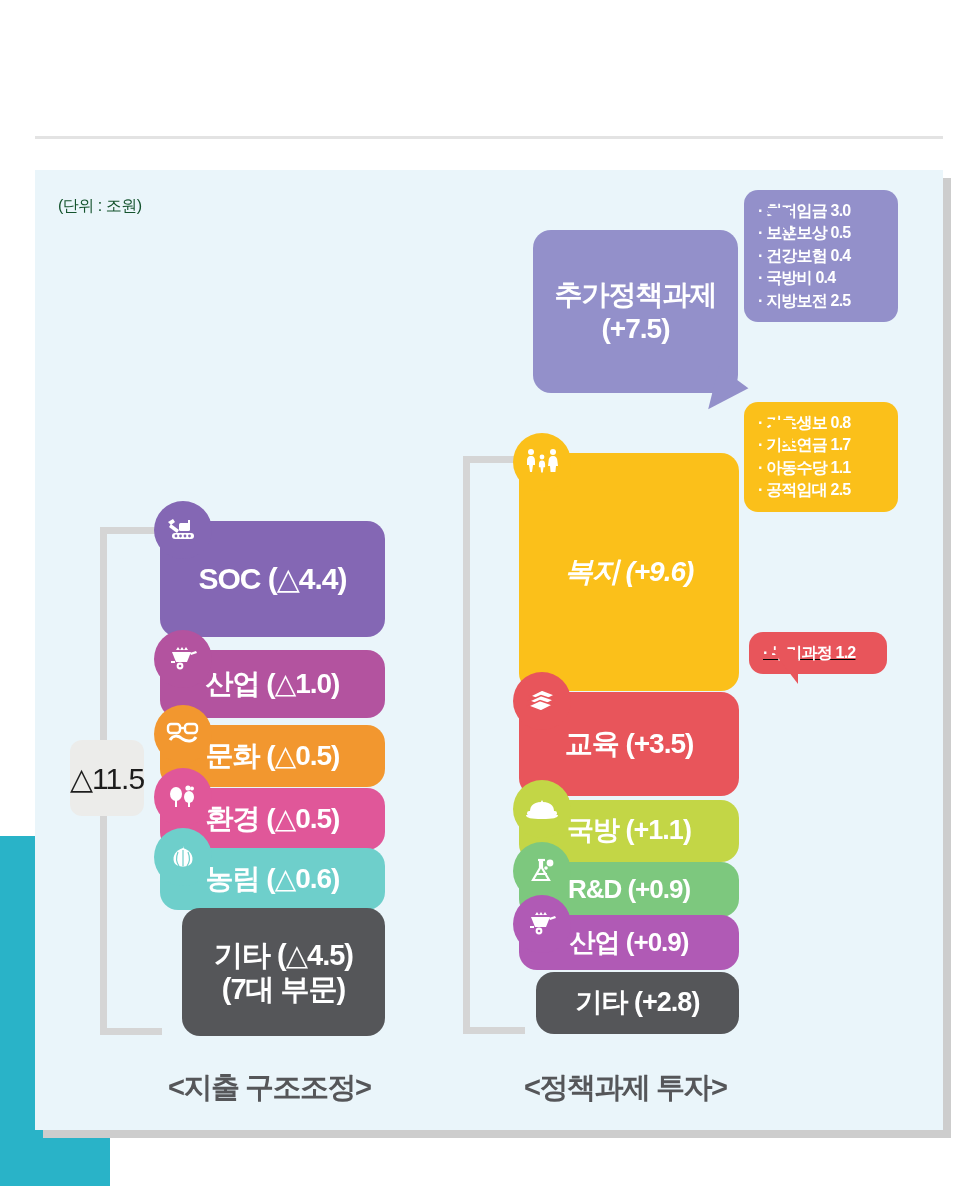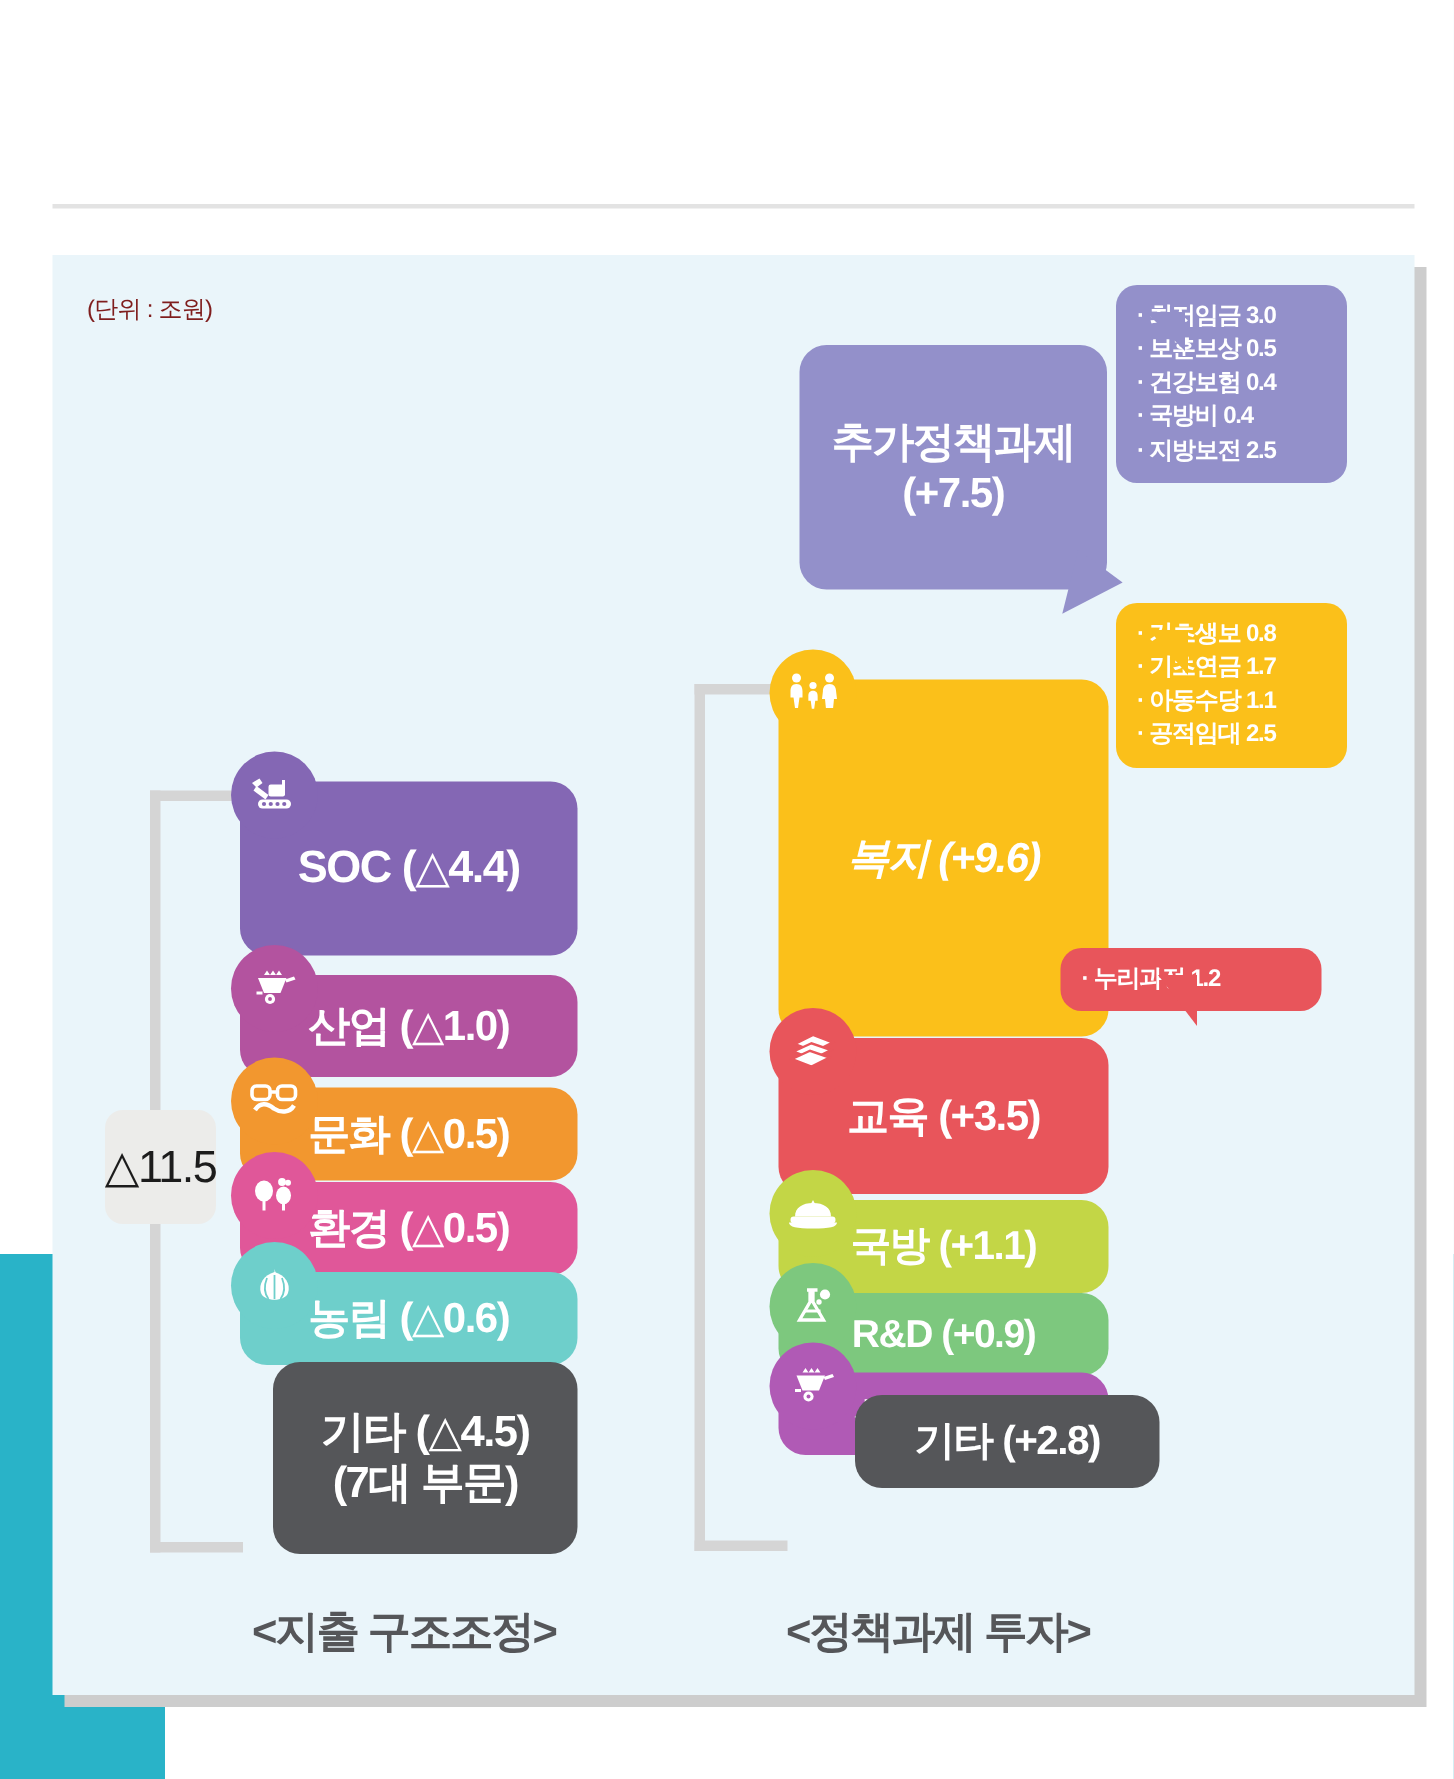--- a/index.html
+++ b/index.html
@@ -38,21 +38,21 @@
 
   
   .panel {
     position: absolute; left: 35px; top: 170px; width: 908px; height: 960px;
     background: #eaf5fa;
     box-shadow: 8px 8px 0 0 #cdcdcd;
   }
 
   .unit-note {
     position: absolute; left: 58px; top: 196px;
-    font-size: 16px; color: #7f1d1d; letter-spacing: -0.5px;
+    font-size: 16px; color: #14532d; letter-spacing: -0.5px;
   }
 
   
   .bracket {
     position: absolute;
     border-left: 7px solid #d5d5d5;
     border-top: 7px solid #d5d5d5;
     border-bottom: 7px solid #d5d5d5;
     border-right: none;
   }
@@ -242,21 +242,21 @@
       <path d="M9 4 L11 1 L13 4 L15 1 L17 4 L19 1 L21 4 Z"></path>
       <path d="M5 6 H24 L20 16 H9 Z"></path>
       <path d="M23 7 L29 5 L30 7 L24 9 Z"></path>
       <circle cx="13" cy="20" r="3.4"></circle>
             <circle cx="13" cy="20" r="1.3" fill="currentColor"></circle>
       <rect x="4" y="15" width="4" height="2"></rect>
     </svg>
         </div>
         <div class="label" style="font-size: 26px;">산업 (+0.9)</div>
       </div>
-      <div class="bar" style="left: 536px; top: 930px; width: 203px; height: 62px; background: rgb(85, 86, 89); margin-left: 34px;">
+      <div class="bar" style="left: 536px; top: 972px; width: 203px; height: 62px; background: rgb(85, 86, 89);">
         <div class="label" style="font-size: 27px;">기타 (+2.8)</div>
       </div>
       <div class="bar" style="left: 533px; top: 230px; width: 205px; height: 163px; background: rgb(147, 144, 202);">
         <div class="label" style="font-size: 28px;">추가정책과제
 (+7.5)</div>
       </div>
       <div style="position: absolute; left: 713px; top: 370px; width: 0px; height: 0px; border-left: 34px solid rgb(147, 144, 202); border-top: 14px solid transparent; border-bottom: 30px solid transparent; transform: rotate(14deg);"></div>
       <div class="callout" style="left: 744px; top: 190px; width: 154px; background: rgb(147, 144, 202);">
         <div class="line" style="color: rgb(255, 255, 255);">· 최저임금 3.0</div>
         <div class="line" style="color: rgb(255, 255, 255);">· 보훈보상 0.5</div>
@@ -265,21 +265,21 @@
         <div class="line" style="color: rgb(255, 255, 255);">· 지방보전 2.5</div>
       </div>
       <div style="position: absolute; left: 764px; top: 208px; width: 0px; height: 0px; border-right: 26px solid rgb(147, 144, 202); border-bottom: 26px solid transparent;"></div>
       <div class="callout" style="left: 744px; top: 402px; width: 154px; background: rgb(251, 192, 26);">
         <div class="line" style="color: rgb(255, 255, 255);">· 기초생보 0.8</div>
         <div class="line" style="color: rgb(255, 255, 255);">· 기초연금 1.7</div>
         <div class="line" style="color: rgb(255, 255, 255);">· 아동수당 1.1</div>
         <div class="line" style="color: rgb(255, 255, 255);">· 공적임대 2.5</div>
       </div>
       <div style="position: absolute; left: 766px; top: 420px; width: 0px; height: 0px; border-right: 26px solid rgb(251, 192, 26); border-bottom: 30px solid transparent;"></div>
-      <div class="callout" style="left: 707px; top: 632px; width: 174px; background: rgb(232, 85, 91);">
+      <div class="callout" style="left: 749px; top: 632px; width: 138px; background: rgb(232, 85, 91); text-decoration: underline;">
         <div class="line" style="color: rgb(255, 255, 255);">· 누리과정 1.2</div>
       </div>
       <div style="position: absolute; left: 772px; top: 650px; width: 0px; height: 0px; border-right: 26px solid rgb(232, 85, 91); border-bottom: 34px solid transparent;"></div>
     </div>
 
   <div class="caption" id="caption-left">&lt;지출 구조조정&gt;</div>
   <div class="caption" id="caption-right">&lt;정책과제 투자&gt;</div>
 
 </div>
 

